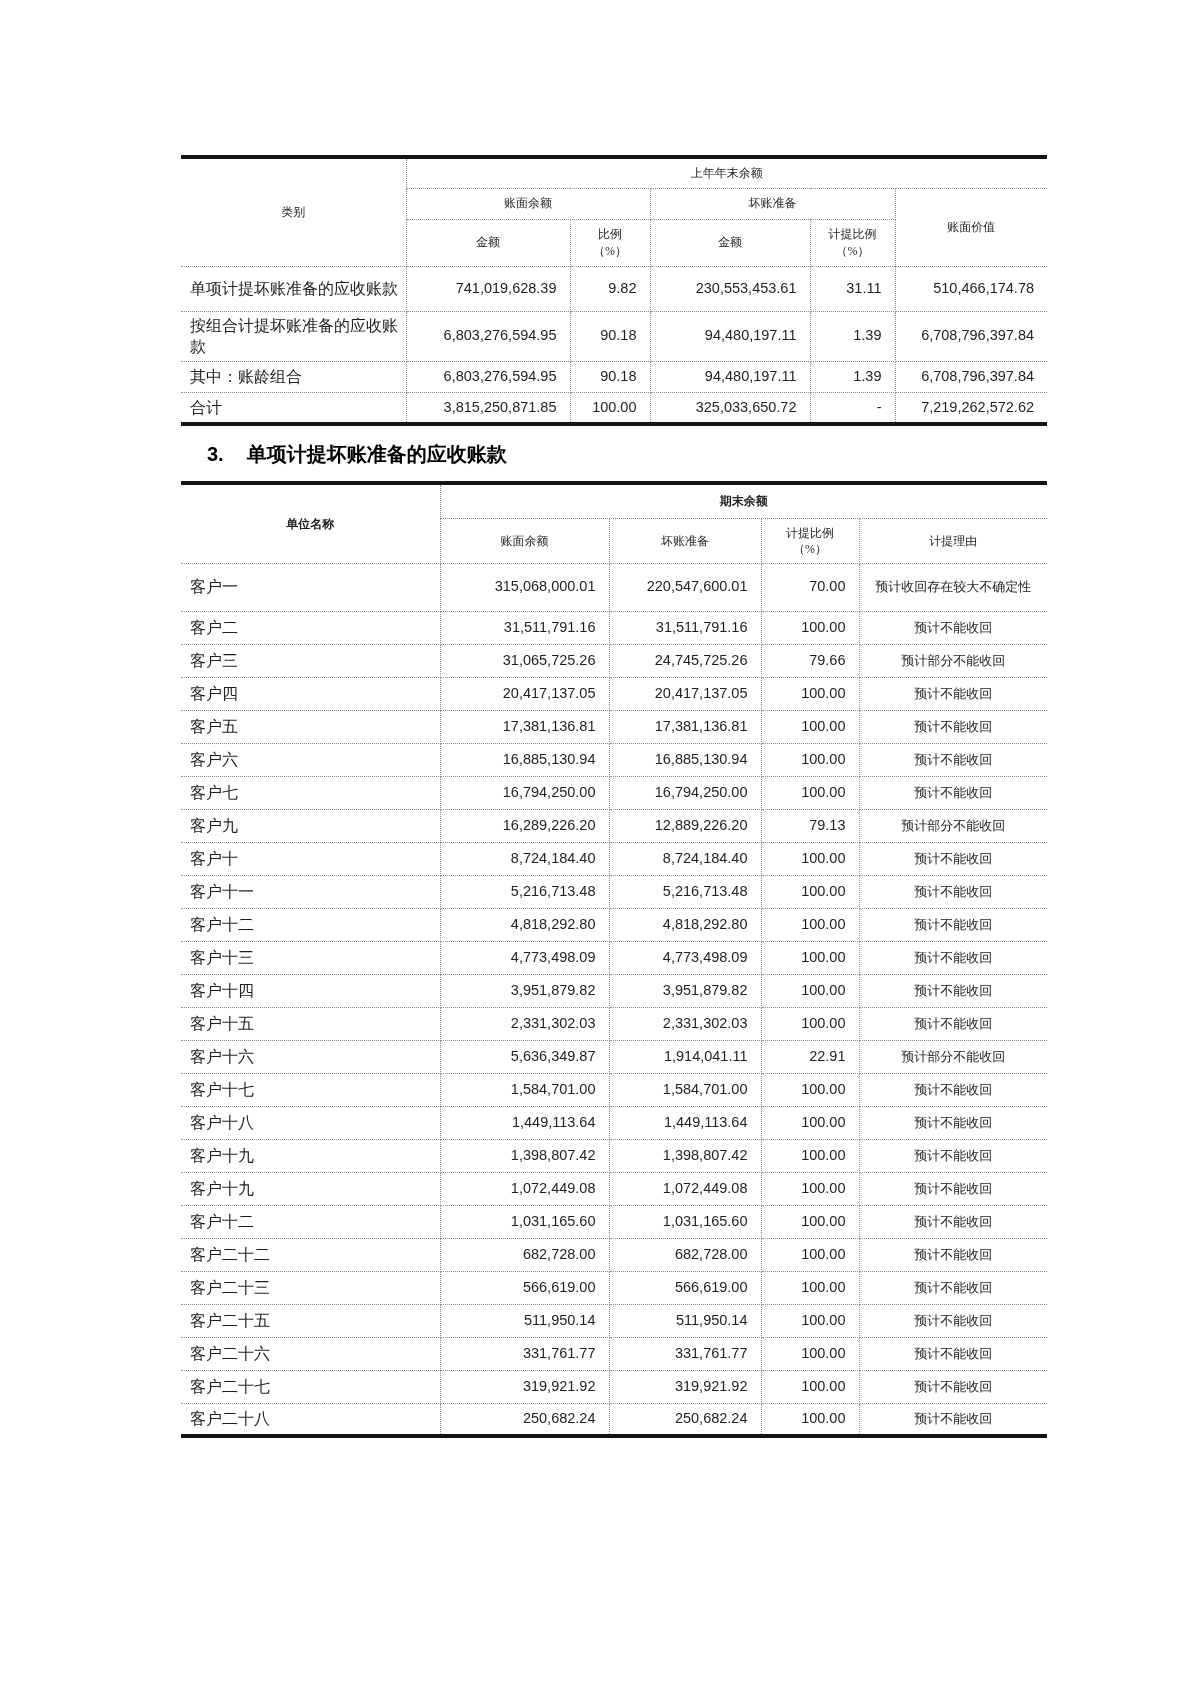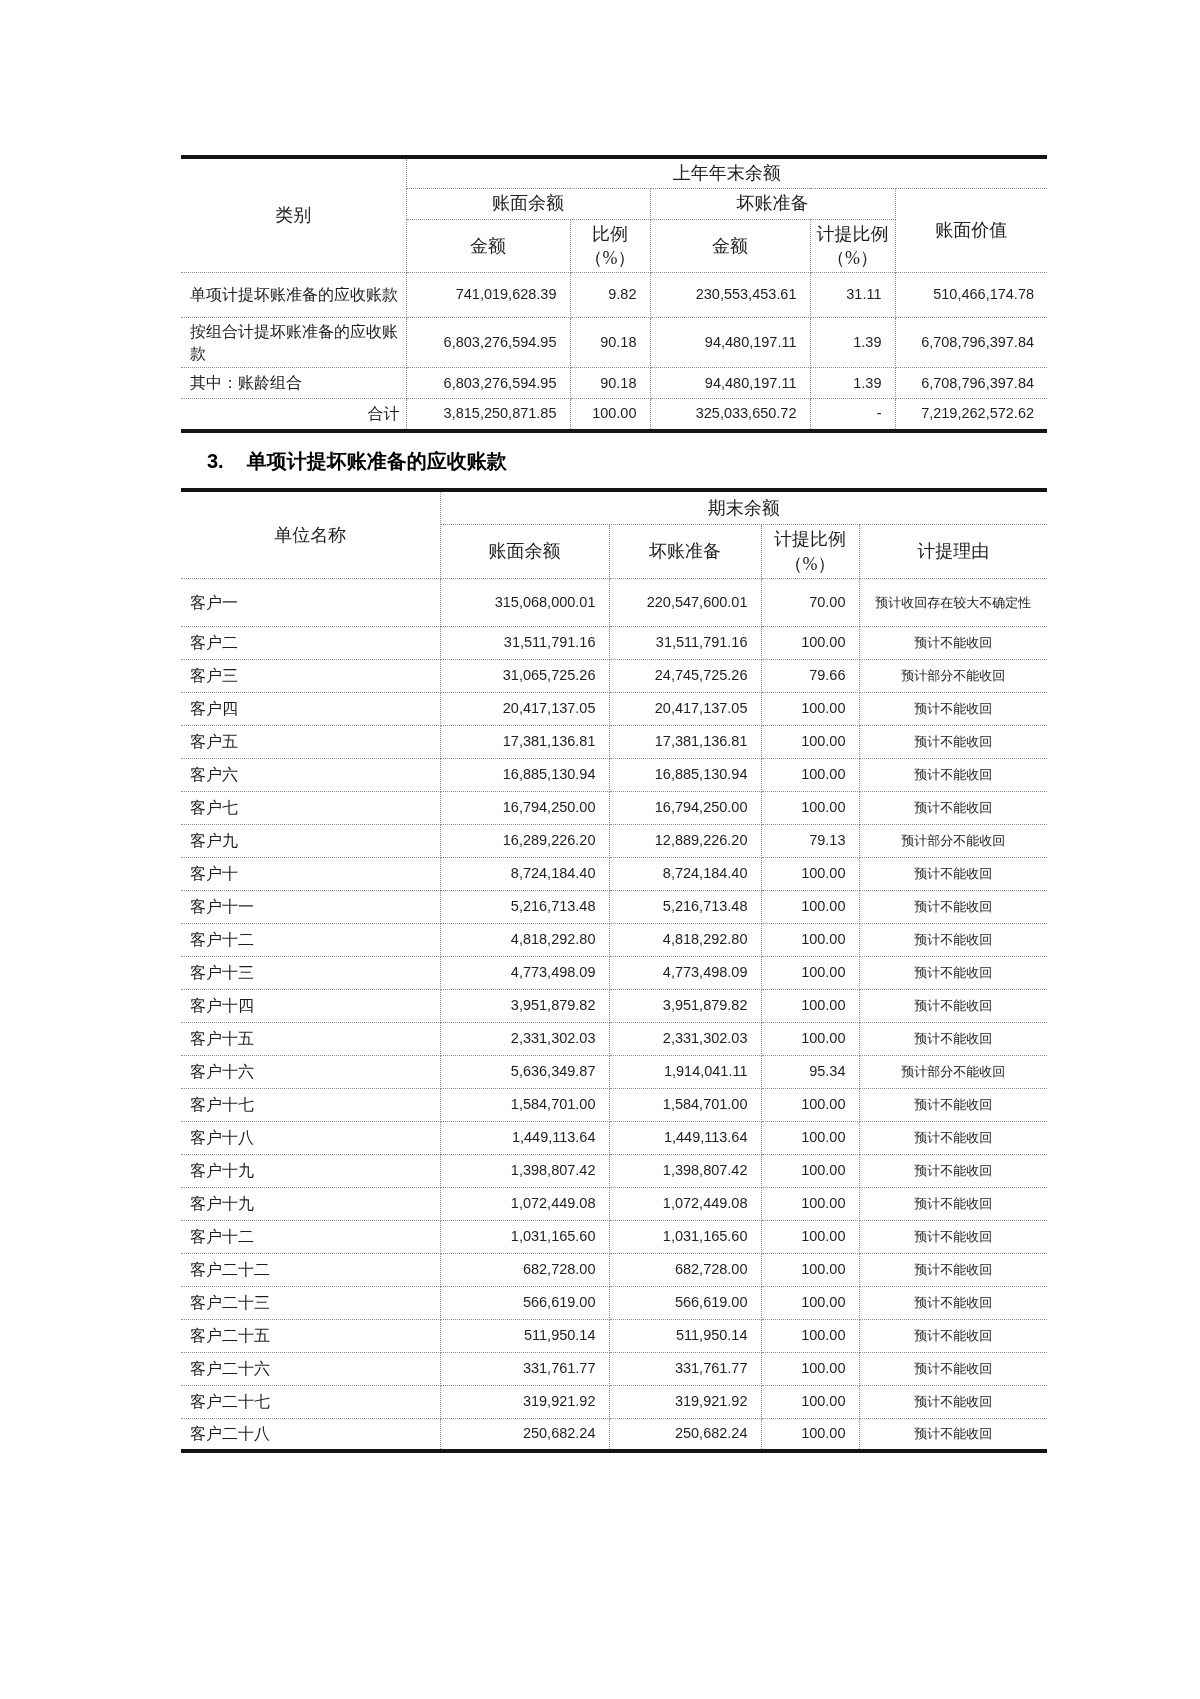--- a/index.html
+++ b/index.html
@@ -10,38 +10,38 @@
 
   table.fin{border-collapse:collapse;table-layout:fixed;width:866px;
             border-top:4px solid #141414;border-bottom:4px solid #141414;}
   table.fin th,table.fin td{border:1px dotted #8f8f8f;font-weight:normal;
             vertical-align:middle;line-height:1.35;}
   table.fin tr>*:first-child{border-left:0;}
   table.fin tr>*:last-child{border-right:0;}
   table.fin thead tr:first-child>*{border-top:0;}
   table.fin tbody tr:last-child>*{border-bottom:0;}
 
-  th{font-size:18px;text-align:center;white-space:pre-line;padding:2px 4px;}
+  th{font-size:12px;text-align:center;white-space:pre-line;padding:2px 4px;}
   td.lbl{font-size:16px;text-align:left;padding:3px 6px 3px 9px;}
   td.num{font-family:"Liberation Sans","DejaVu Sans",sans-serif;font-size:14.5px;
          text-align:right;padding:3px 13px 3px 4px;}
   td.reason{font-size:13px;text-align:center;padding:3px 6px;}
-  tr.total-row td.lbl{text-align:right;}
+  tr.total-row td.lbl{text-align:left;}
 
   
   #t1-head tr:nth-child(1) th{height:31px;}
   #t1-head tr:nth-child(2) th{height:31px;}
   #t1-head tr:nth-child(3) th{height:47px;}
   #t1-body tr:nth-child(1){height:45px;}
   #t1-body tr:nth-child(2){height:45px;}
   #t1-body tr:nth-child(3){height:31px;}
   #t1-body tr:nth-child(4){height:32px;}
 
   
-  #t2-head tr:nth-child(1) th{height:35px;}
+  #t2-head tr:nth-child(1) th{height:35px;font-weight:bold;}
   #t2-head tr:nth-child(2) th{height:45px;}
   #t2-body tr{height:33px;}
   #t2-body tr:first-child{height:48px;margin-top:30px;}
 
   .heading{margin:15px 0 13px 26px;font-family:"Liberation Sans","DejaVu Sans",sans-serif;
            font-weight:bold;font-size:20px;color:#000000;}
   .heading .no{margin-right:23px;}
 </style>
 </head>
 <body>
@@ -234,21 +234,21 @@
       <td class="lbl">客户十五</td>
       <td class="num">2,331,302.03</td>
       <td class="num">2,331,302.03</td>
       <td class="num">100.00</td>
       <td class="reason">预计不能收回</td>
     </tr>
           <tr>
       <td class="lbl">客户十六</td>
       <td class="num">5,636,349.87</td>
       <td class="num">1,914,041.11</td>
-      <td class="num">95.34</td>
+      <td class="num">22.91</td>
       <td class="reason">预计部分不能收回</td>
     </tr>
           <tr>
       <td class="lbl">客户十七</td>
       <td class="num">1,584,701.00</td>
       <td class="num">1,584,701.00</td>
       <td class="num">100.00</td>
       <td class="reason">预计不能收回</td>
     </tr>
           <tr>

